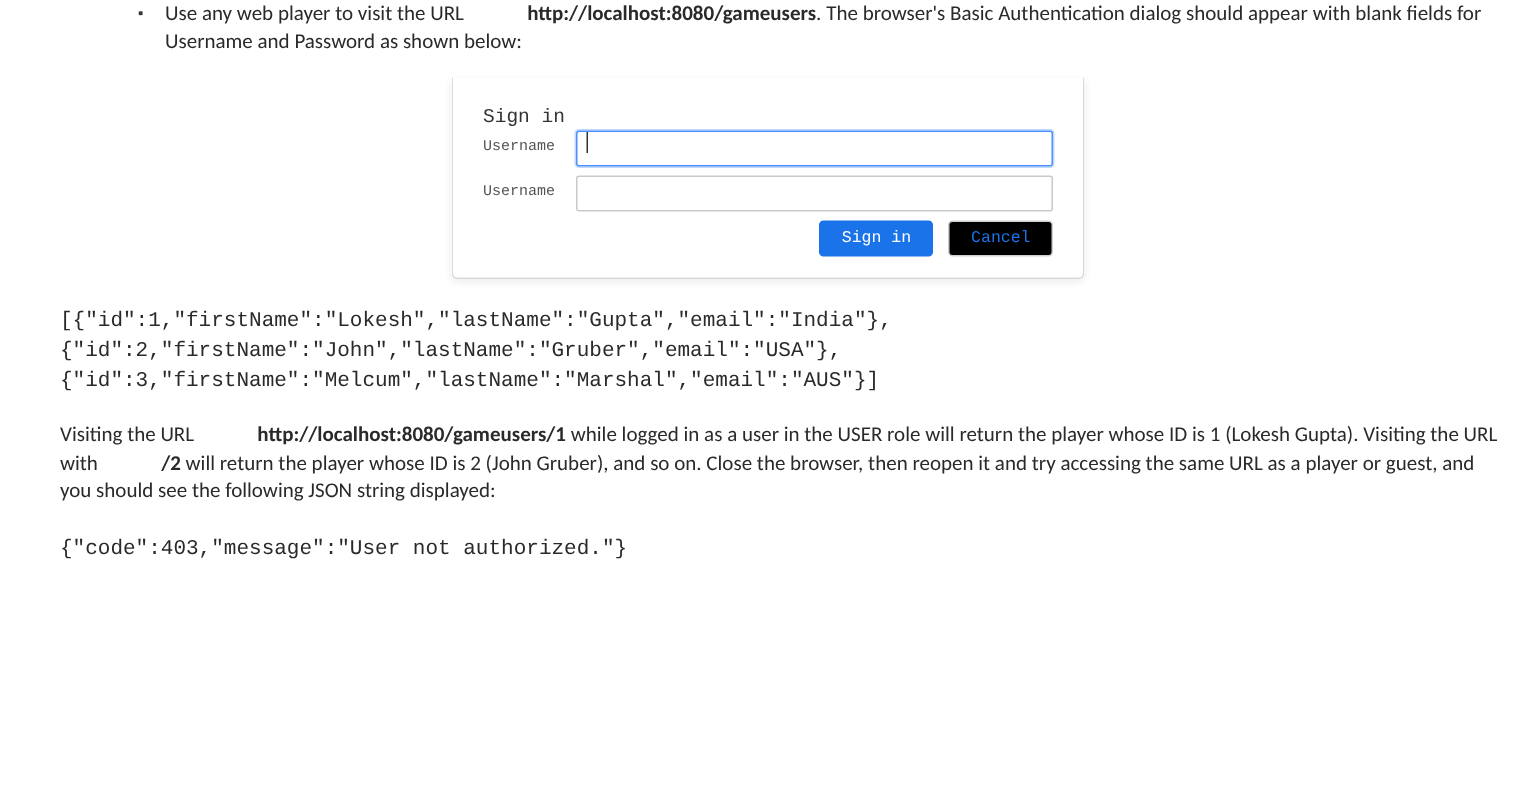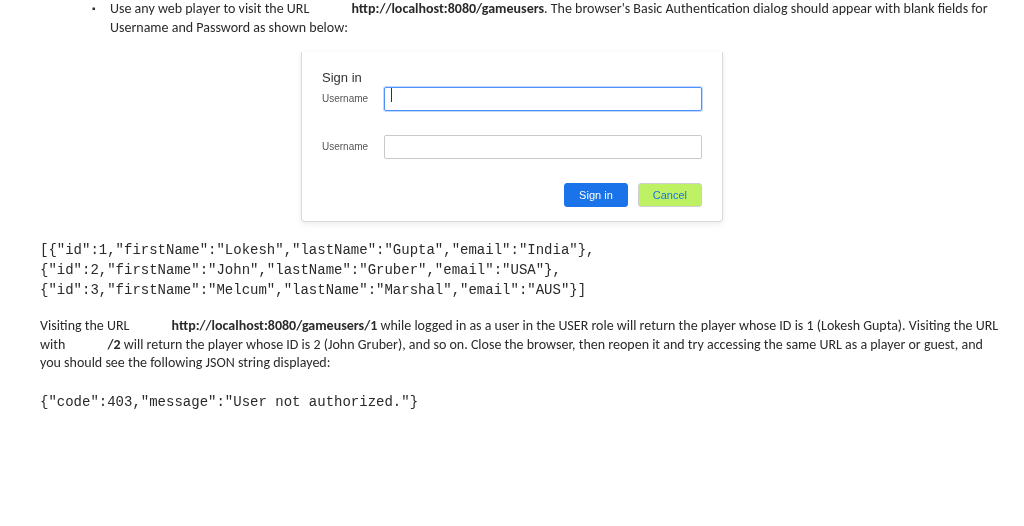--- a/index.html
+++ b/index.html
@@ -38,36 +38,36 @@
     justify-content: center;
     margin: 14px 0 18px 0;
   }
   .dialog {
     width: 380px;
     border: 1px solid #d9d9d9;
     border-top: none;
     border-radius: 0 0 4px 4px;
     padding: 18px 20px 14px 20px;
     box-shadow: 0 2px 6px rgba(0,0,0,0.08);
-    font-family: Liberation Sans, sans-serif;
+    font-family: Liberation Mono, monospace;
   }
   .dialog .title {
     font-size: 13px;
     color: #333;
     margin-bottom: 2px;
   }
   .dialog .origin {
     font-size: 10px;
     color: #888;
     margin-bottom: 18px;
   }
   .form-row {
     display: flex;
     align-items: center;
-    margin-bottom: 24px;
+    margin-bottom: 6px;
     justify-content: flex-end;
   }
   .form-row .lbl {
     width: 62px;
     font-size: 10px;
     color: #555;
   }
   .form-row .field {
     flex: 1;
     height: 22px;
@@ -100,21 +100,21 @@
     border-radius: 3px;
     cursor: pointer;
     font-family: inherit;
   }
   .btn.primary {
     background: #1a73e8;
     color: #fff;
     border: 1px solid #1a73e8;
   }
   .btn.secondary {
-    background: #bef264;
+    background: #000000;
     color: #1a73e8;
     border: 1px solid #cfcfcf;
   }
   pre.mono {
     font-family: "Courier New", Courier, monospace;
     font-size: 14px;
     white-space: pre;
     margin: 10px 0 16px 0;
     padding-left: 20px;
     line-height: 1.45;

